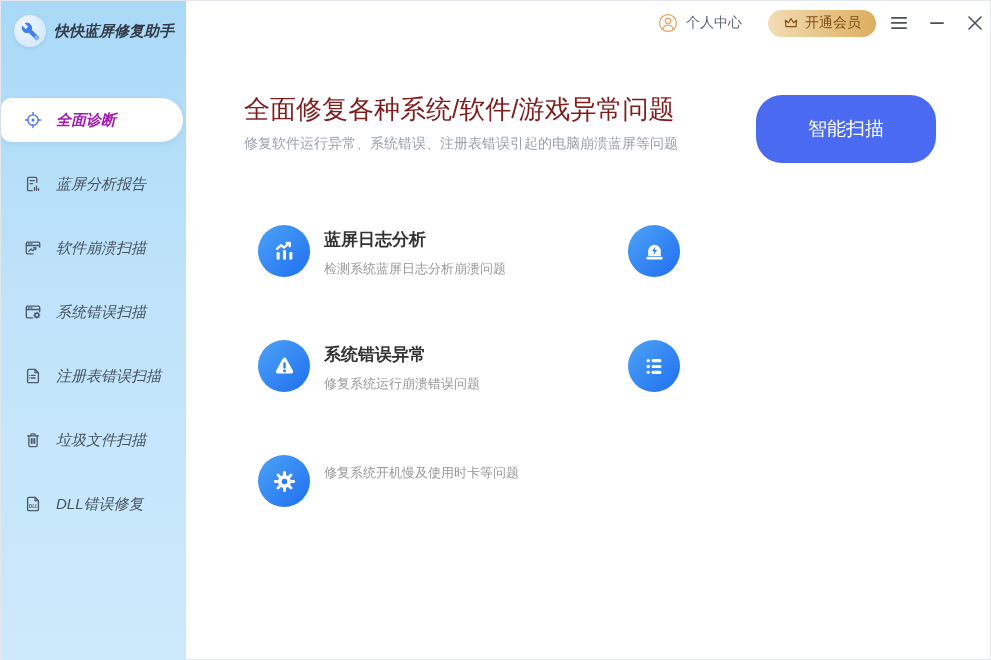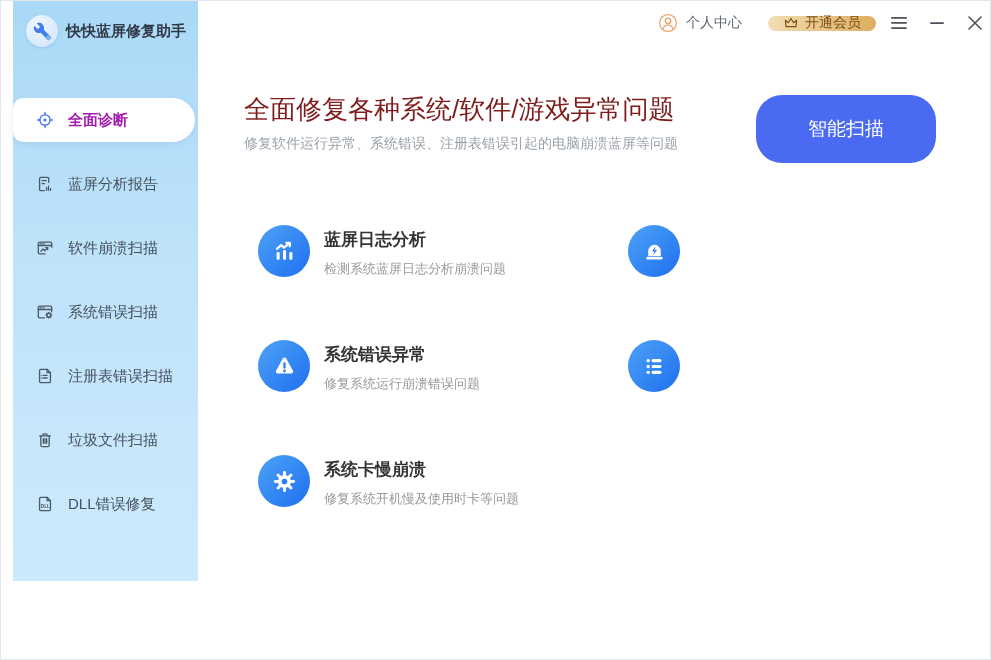--- a/index.html
+++ b/index.html
@@ -5,22 +5,23 @@
   * { margin:0; padding:0; box-sizing:border-box; }
   html,body { width:991px; height:660px; }
   body {
     font-family:"Liberation Sans","DejaVu Sans",sans-serif;
     background:#fff; overflow:hidden; position:relative;
   }
   .window { position:absolute; inset:0; border:1px solid #e3e6ea; background:#fff; }
 
   
   .sidebar {
-    position:absolute; left:12px; top:0; width:185px; height:580px;
+    position:absolute; left:0; top:0; width:185px; height:660px;
     background:linear-gradient(180deg,#a9d9f7 0%, #bfe3fa 45%, #cdeafc 100%);
+    font-style:italic;
   }
   .logo-row { position:absolute; top:14px; left:13px; display:flex; align-items:center; gap:8px; }
   .logo-badge {
     width:32px; height:32px; border-radius:50%;
     background:radial-gradient(circle at 35% 30%, #eef6ff, #cfe4fb);
     display:flex; align-items:center; justify-content:center;
     box-shadow:0 1px 3px rgba(80,130,190,.25);
   }
   .app-title { font-size:15px; font-weight:700; color:#313a46; }
 
@@ -37,21 +38,21 @@
   }
   .nav-icon { width:20px; height:20px; flex:0 0 20px; display:block; }
 
   
   .topbar {
     position:absolute; left:185px; right:0; top:0; height:44px;
     display:flex; align-items:center; justify-content:flex-end; 
   }
   .user-center { display:flex; align-items:center; gap:7px; font-size:14px; color:#5f6672; margin-right:26px; cursor:pointer; }
   .vip-pill {
-    height:15px; padding:0 15px; border-radius:14px;
+    height:27px; padding:0 15px; border-radius:14px;
     background:linear-gradient(90deg,#f2ddb4 0%, #ddae5f 100%);
     color:#7d4e15; font-size:14px; display:flex; align-items:center; gap:6px; cursor:pointer;
   }
   .win-btn { width:30px; height:28px; display:flex; align-items:center; justify-content:center; margin-left:8px; cursor:pointer; }
 
   
   .hero { position:absolute; left:243px; top:92px; right:54px; display:flex; justify-content:space-between; align-items:flex-start; }
   .hero-title { font-size:26px; font-weight:400; color:#7f1d1d; line-height:1.3; }
   .hero-sub { margin-top:8px; font-size:14px; color:#9aa1aa; }
   .scan-btn {
@@ -278,19 +279,18 @@
             <rect x="10.7" y="2.6" width="2.6" height="4.6" rx="1.2" transform="rotate(180 12 12)"></rect>
             <rect x="10.7" y="2.6" width="2.6" height="4.6" rx="1.2" transform="rotate(225 12 12)"></rect>
             <rect x="10.7" y="2.6" width="2.6" height="4.6" rx="1.2" transform="rotate(270 12 12)"></rect>
             <rect x="10.7" y="2.6" width="2.6" height="4.6" rx="1.2" transform="rotate(315 12 12)"></rect>
             <circle cx="12" cy="12" r="5.8"></circle>
           </g>
           <circle cx="12" cy="12" r="2.5" fill="#2b7bf2"></circle>
         </svg>
       </div>
       <div>
-        <div class="card-title">系统卡慢崩溃</div>
         <div class="card-desc">修复系统开机慢及使用时卡等问题</div>
       </div>
     </div>
 
   </div>
 </div>
 
 </body></html>

